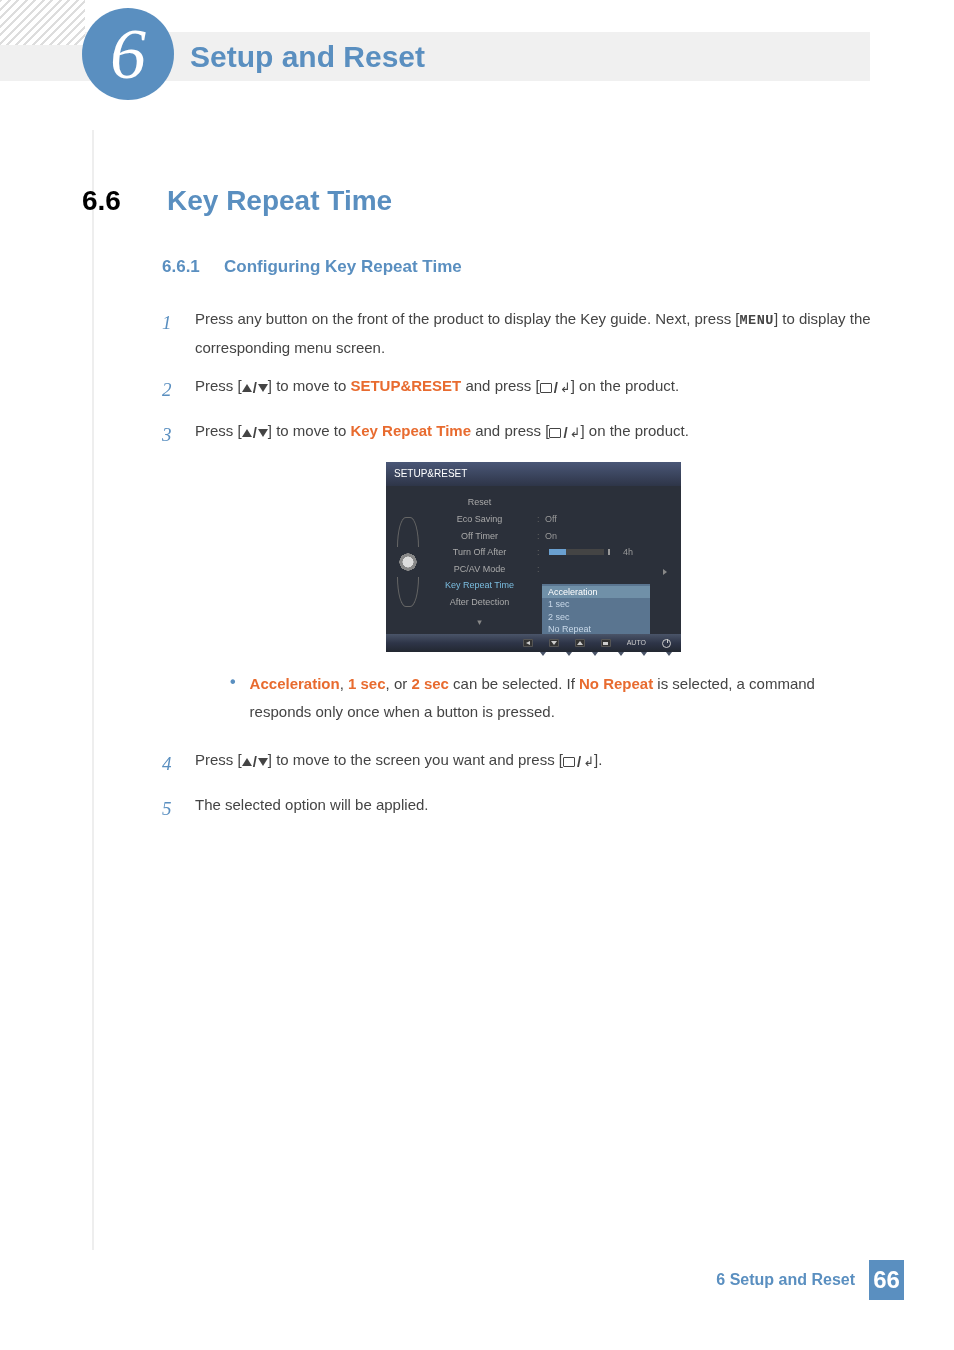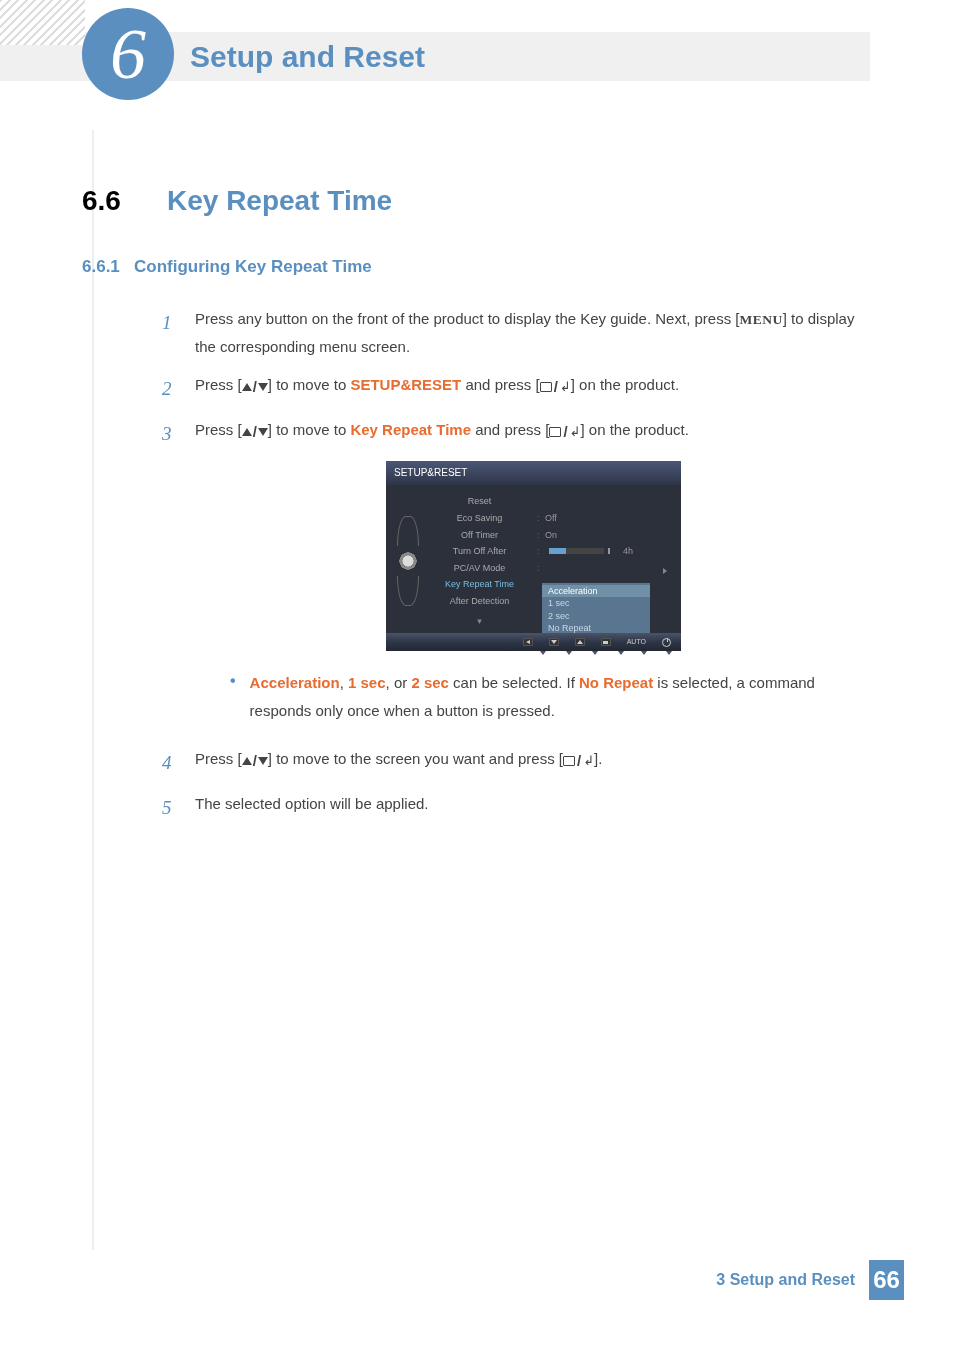--- a/index.html
+++ b/index.html
@@ -56,29 +56,29 @@
   }
   .section-row { display: flex; gap: 30px; margin-bottom: 40px; }
   .section-num { font-size: 28px; color: #000000; font-weight: bold; width: 55px; }
   .section-title { font-size: 28px; color: #5a8fc0; font-weight: bold; }
   .intro {
     margin-left: 80px;
     font-size: 15px;
     color: #444;
     margin-bottom: 42px;
   }
-  .subsection-row { display: flex; gap: 12px; margin-bottom: 28px; align-items: center; }
+  .subsection-row { display: flex; gap: 22px; margin-left: 80px; margin-bottom: 28px; align-items: center; }
   .subsection-num { font-size: 17px; color: #5a8fc0; font-weight: bold; width: 40px; }
   .subsection-title { font-size: 17px; color: #5a8fc0; font-weight: bold; }
   .steps { margin-left: 80px; }
   .step { display: flex; gap: 18px; margin-bottom: 10px; font-size: 15px; line-height: 1.85; }
   .step-num { font-family: Georgia, serif; font-style: italic; font-size: 19px; color: #5a8fc0; width: 15px; flex-shrink: 0; }
   .step-body { flex: 1; color: #444; }
   .orange { color: #e86b2f; font-weight: bold; }
-  .menu-label { font-family: Liberation Serif, serif; font-size: 13.5px; font-weight: bold; letter-spacing: 0.5px; color: #444; }
+  .menu-label { font-family: Liberation Mono, monospace; font-size: 13.5px; font-weight: bold; letter-spacing: 0.5px; color: #444; }
   .arrows-icon {
     display: inline-flex; align-items: center; gap: 1px; vertical-align: -1px;
   }
   .tri-up { width: 0; height: 0; border-left: 5px solid transparent; border-right: 5px solid transparent; border-bottom: 8px solid #444; display: inline-block; }
   .tri-down { width: 0; height: 0; border-left: 5px solid transparent; border-right: 5px solid transparent; border-top: 8px solid #444; display: inline-block; }
   .slash { font-weight: bold; }
   .enter-icon {
     display: inline-flex; align-items: center; gap: 2px; vertical-align: -2px;
   }
   .rect-icon { width: 12px; height: 10px; border: 1.5px solid #444; display: inline-block; border-radius: 1px;}
@@ -347,15 +347,15 @@
     </div>
 
     <div class="step">
       <div class="step-num">5</div>
       <div class="step-body">The selected option will be applied.</div>
     </div>
   </div>
 </div>
 
 <div class="footer">
-  <div class="footer-text">3 Setup and Reset</div>
+  <div class="footer-text">6 Setup and Reset</div>
   <div class="footer-page">66</div>
 </div>
 
 </body></html>

